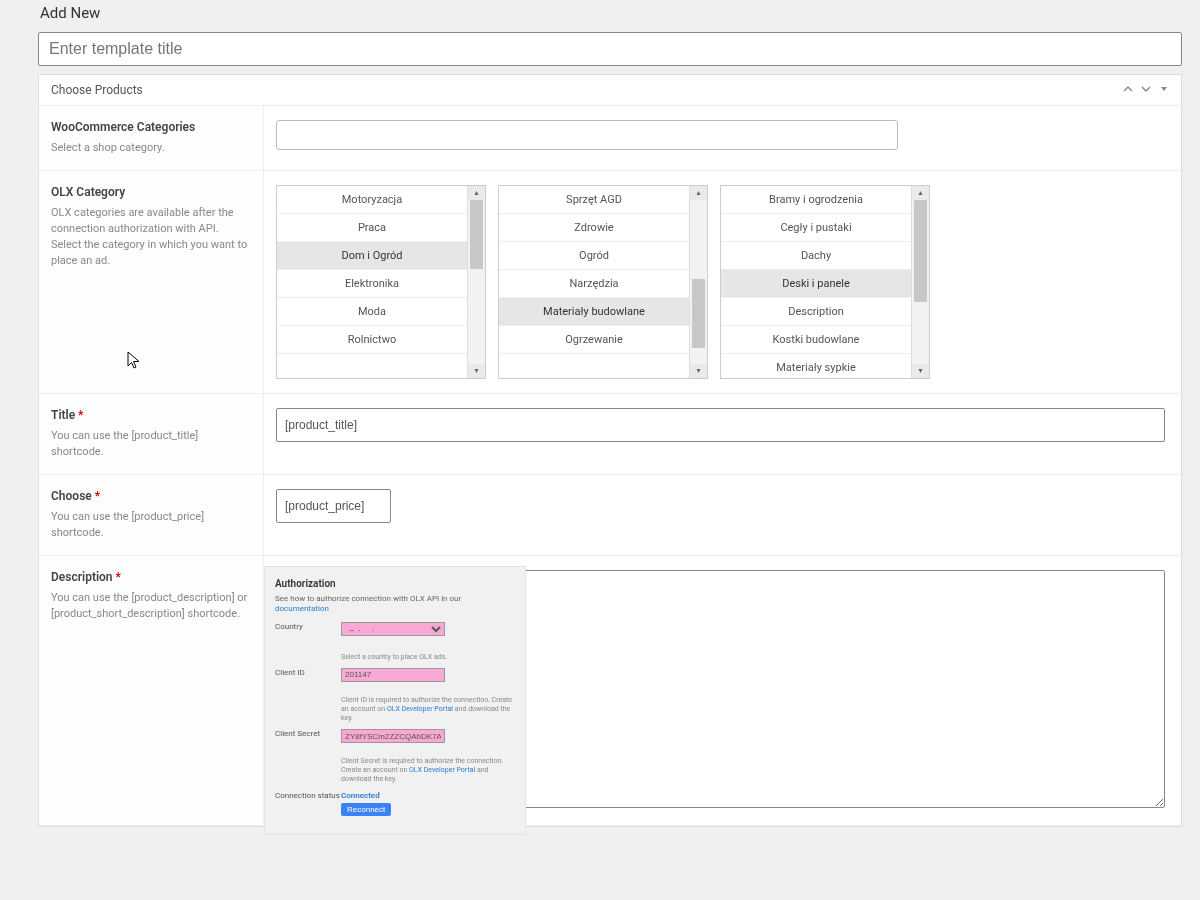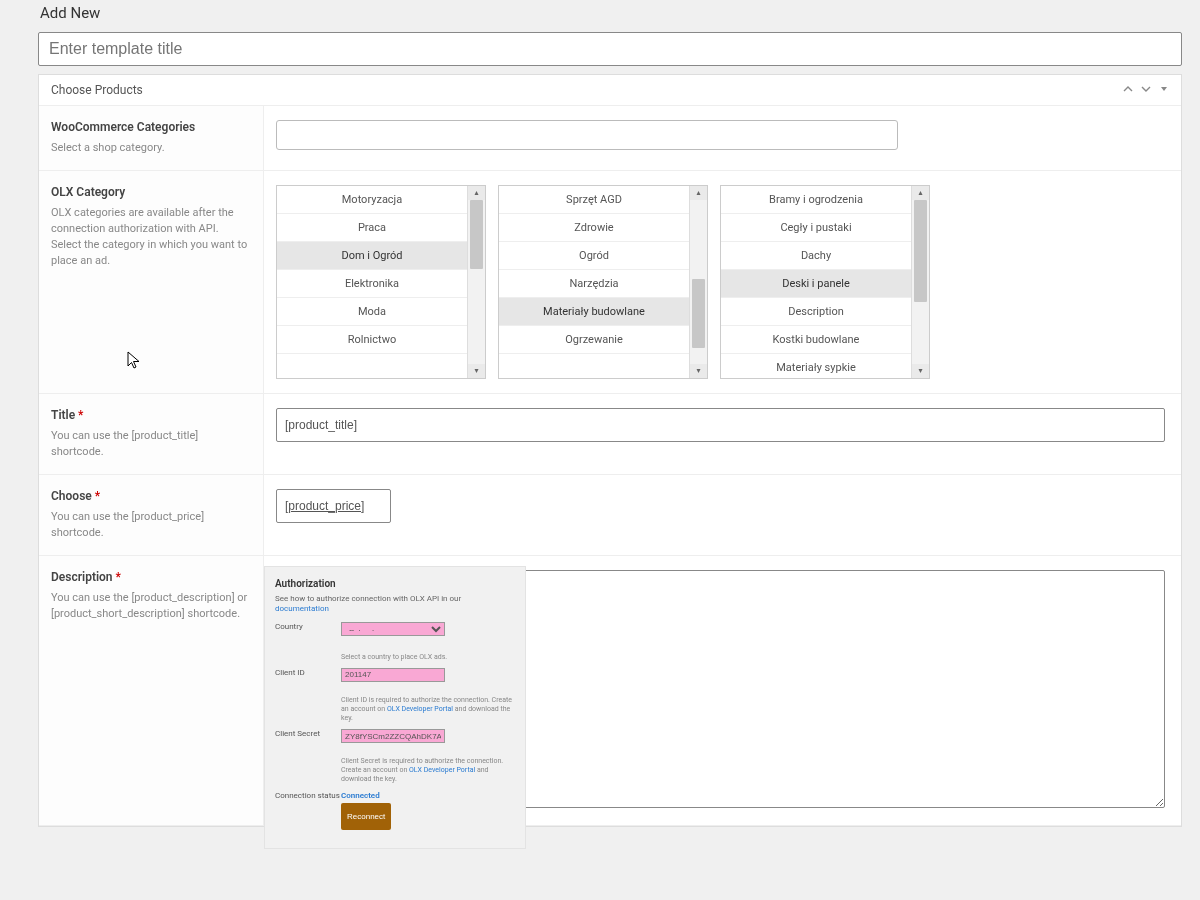--- a/index.html
+++ b/index.html
@@ -23,35 +23,35 @@
   .olx-list-wrap { position: relative; width: 210px; border: 1px solid #ccc; background: #fff; }
   .olx-list { height: 192px; overflow-y: auto; padding-right: 18px; text-align: center; }
   .olx-item { padding: 7px 10px; font-size: 11px; color: #555; border-bottom: 1px solid #eee; cursor: pointer; }
   .olx-item.selected { background: #e6e6e6; color: #333; }
   .olx-scrollbar { position: absolute; right: 0; top: 0; bottom: 0; width: 18px; background: #f2f2f2; border-left: 1px solid #ddd; }
   .olx-scrollbar .arrow { height: 14px; background: #eaeaea; color: #666; display: flex; align-items: center; justify-content: center; font-size: 8px; }
   .olx-scrollbar .track { position: absolute; top: 14px; bottom: 14px; left: 0; right: 0; }
   .olx-scrollbar .thumb { position: absolute; left: 2px; right: 2px; background: #c7c7c7; border-radius: 1px; }
   .text-input { height: 34px; border: 1px solid #888; border-radius: 2px; padding: 2px 8px; font-size: 12px; color: #555; background: #fff; }
   .text-input.full { width: 100%; }
-  .text-input.small { width: 115px; text-decoration: underline; }
+  .text-input.small { width: 115px; }
   .textarea { width: 100%; height: 238px; border: 1px solid #888; border-radius: 2px; padding: 6px 8px; font-size: 12px; color: #555; background: #fff; resize: both; }
   .desc-body { position: relative; }
   
   .auth-panel { position: absolute; left: 0; top: 10px; width: 262px; background: #f1f1f1; padding: 10px 10px 12px 10px; border: 1px solid #e3e3e3; font-size: 8px; color: #555; line-height: 1.3; }
   .auth-panel h4 { font-size: 10px; font-weight: 600; color: #333; margin-bottom: 4px; }
   .auth-panel .intro { color: #666; font-size: 8px; margin-bottom: 8px; }
   .auth-panel .intro a, .auth-panel .arow .hint a { color: #2a7bd1; text-decoration: none; }
   .auth-panel .arow { display: flex; margin-bottom: 6px; }
   .auth-panel .arow .alabel { width: 66px; font-size: 8px; color: #555; flex-shrink: 0; }
   .auth-panel .arow .afield { flex: 1; }
   .auth-panel .arow select, .auth-panel .arow input { width: 104px; height: 14px; font-size: 8px; border: 1px solid #999; padding: 4px 3px; background: #f9a8d4; color: #555; }
   .auth-panel .arow .hint { font-size: 7px; color: #888; margin-top: 14px; }
   .auth-panel .status-row .connected-text { color: #2a7bd1; font-size: 8px; font-weight: 600; display: block; margin-bottom: 2px; }
-  .auth-panel .btn { background: #a16207; color: #fff; font-size: 8px; padding: 9px 6px; border-radius: 2px; display: inline-block; border: none; cursor: pointer; }
+  .auth-panel .btn { background: #3b82f6; color: #fff; font-size: 8px; padding: 2px 6px; border-radius: 2px; display: inline-block; border: none; cursor: pointer; }
   .cursor { position: absolute; width: 14px; height: 18px; pointer-events: none; z-index: 999; }
 </style>
 </head>
 <body>
 
 <div class="page">
 
   <div class="page-header">Add New</div>
 
   <div class="title-wrap">

